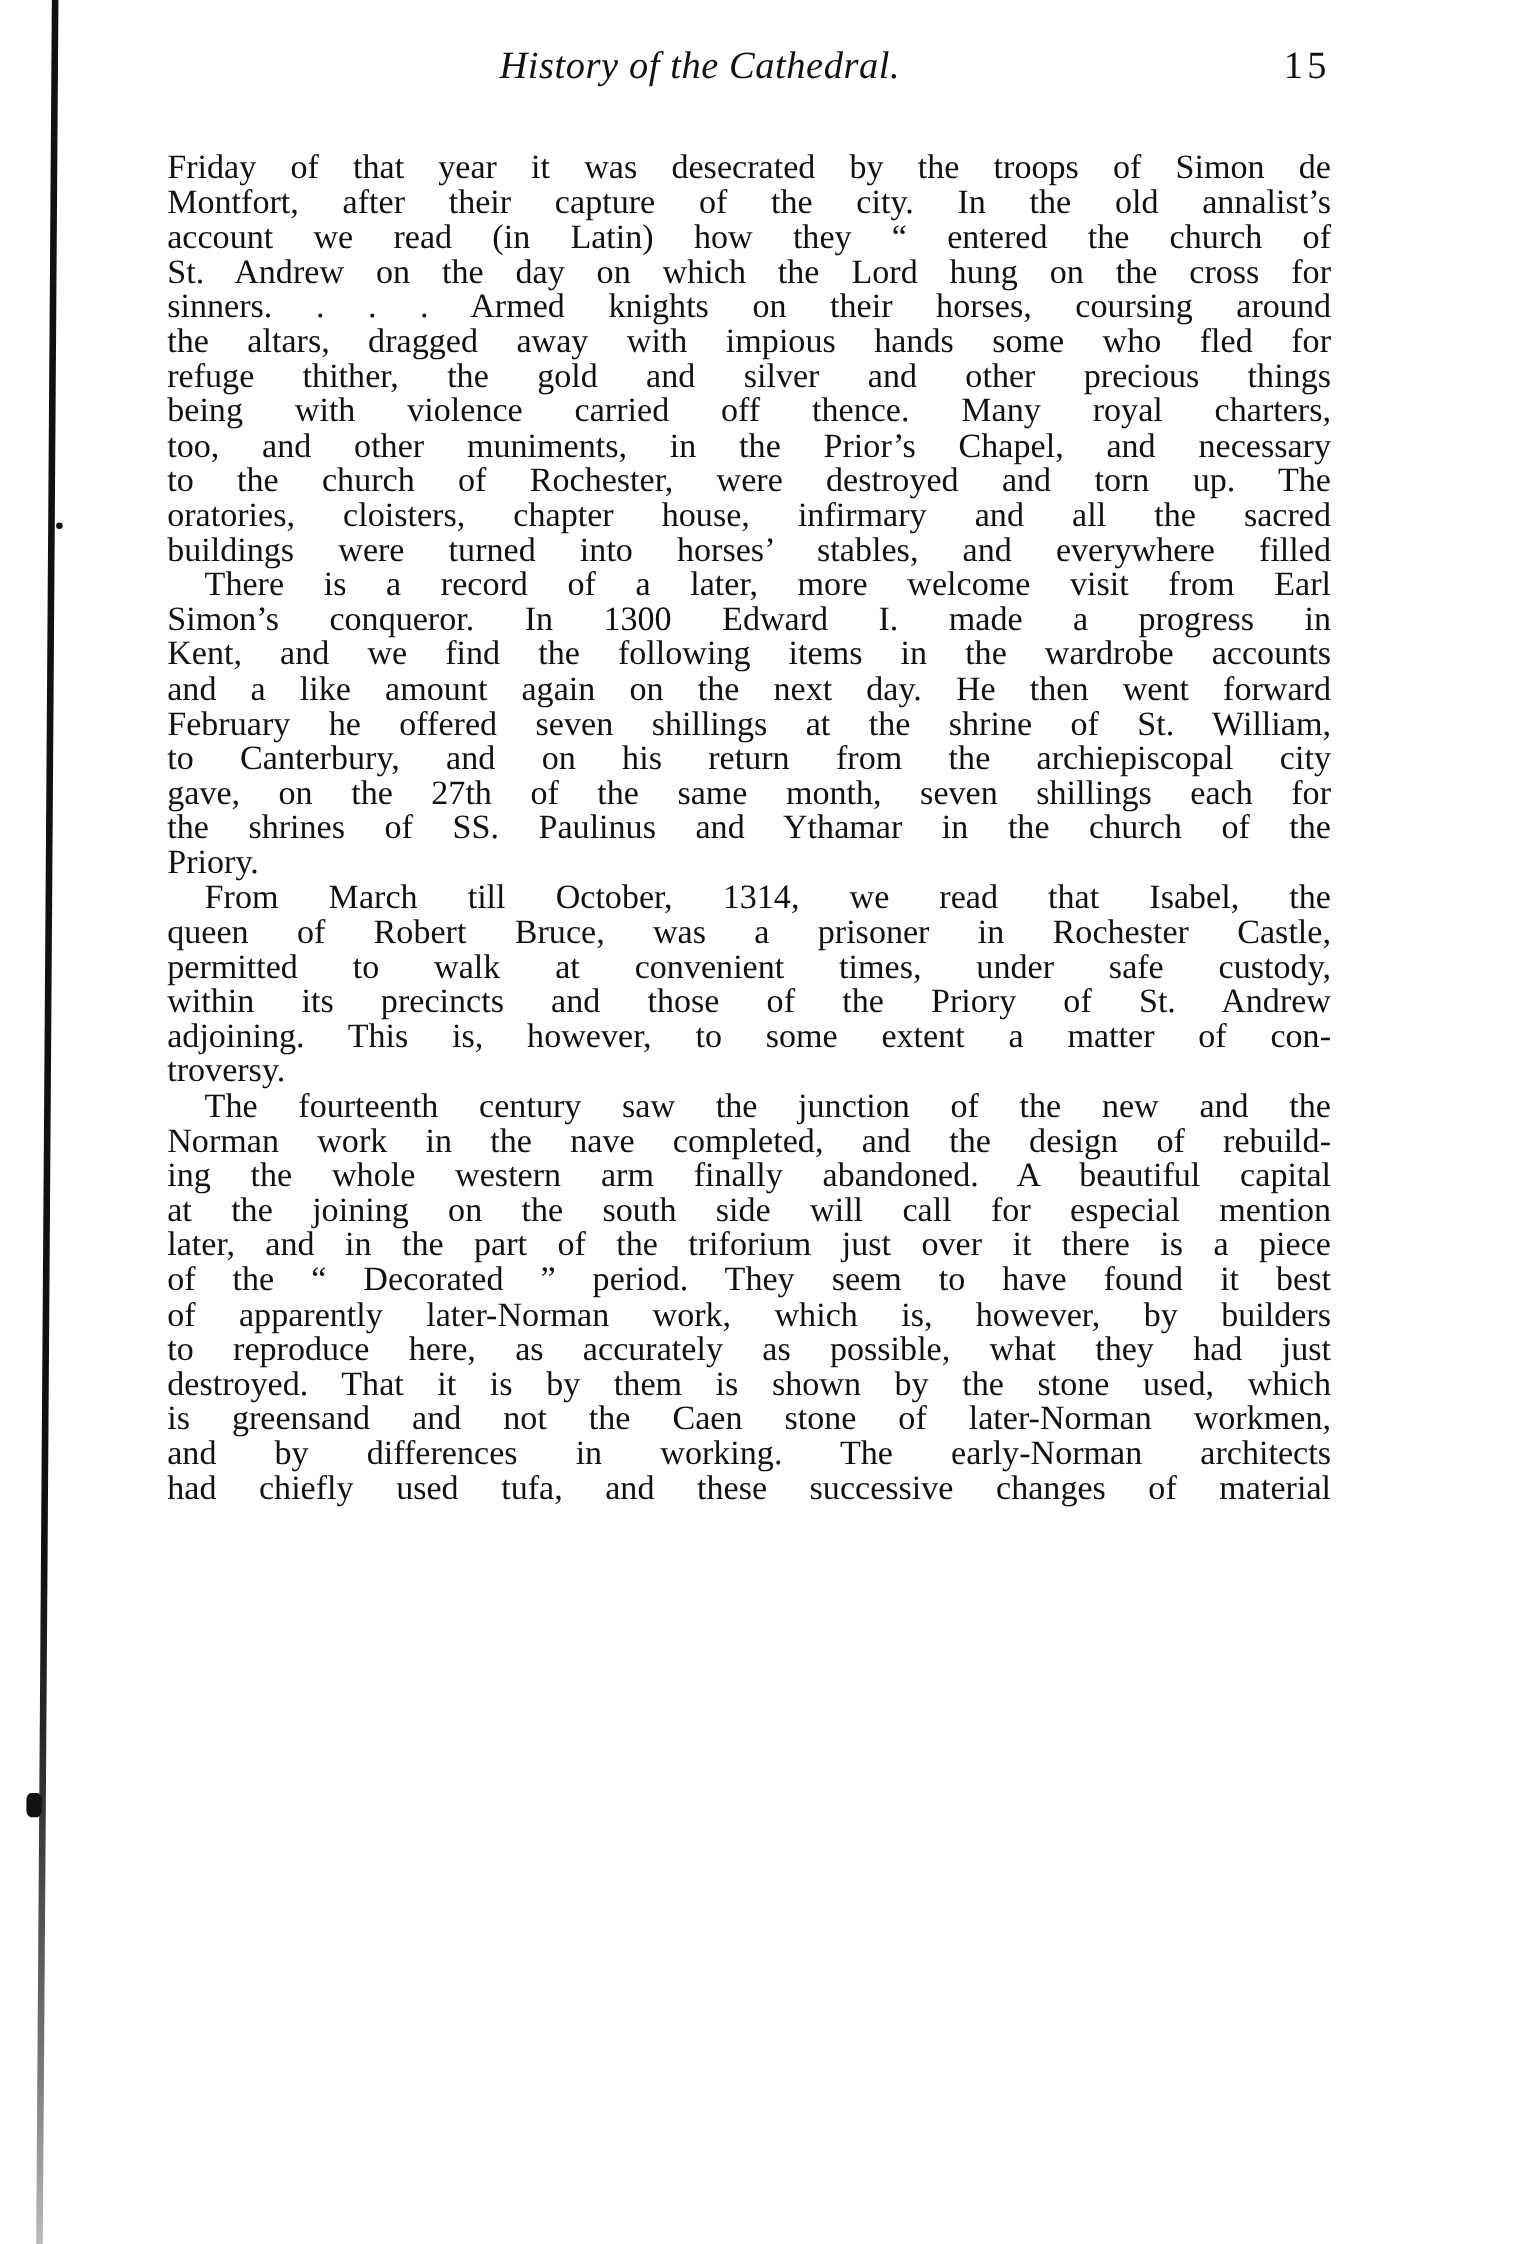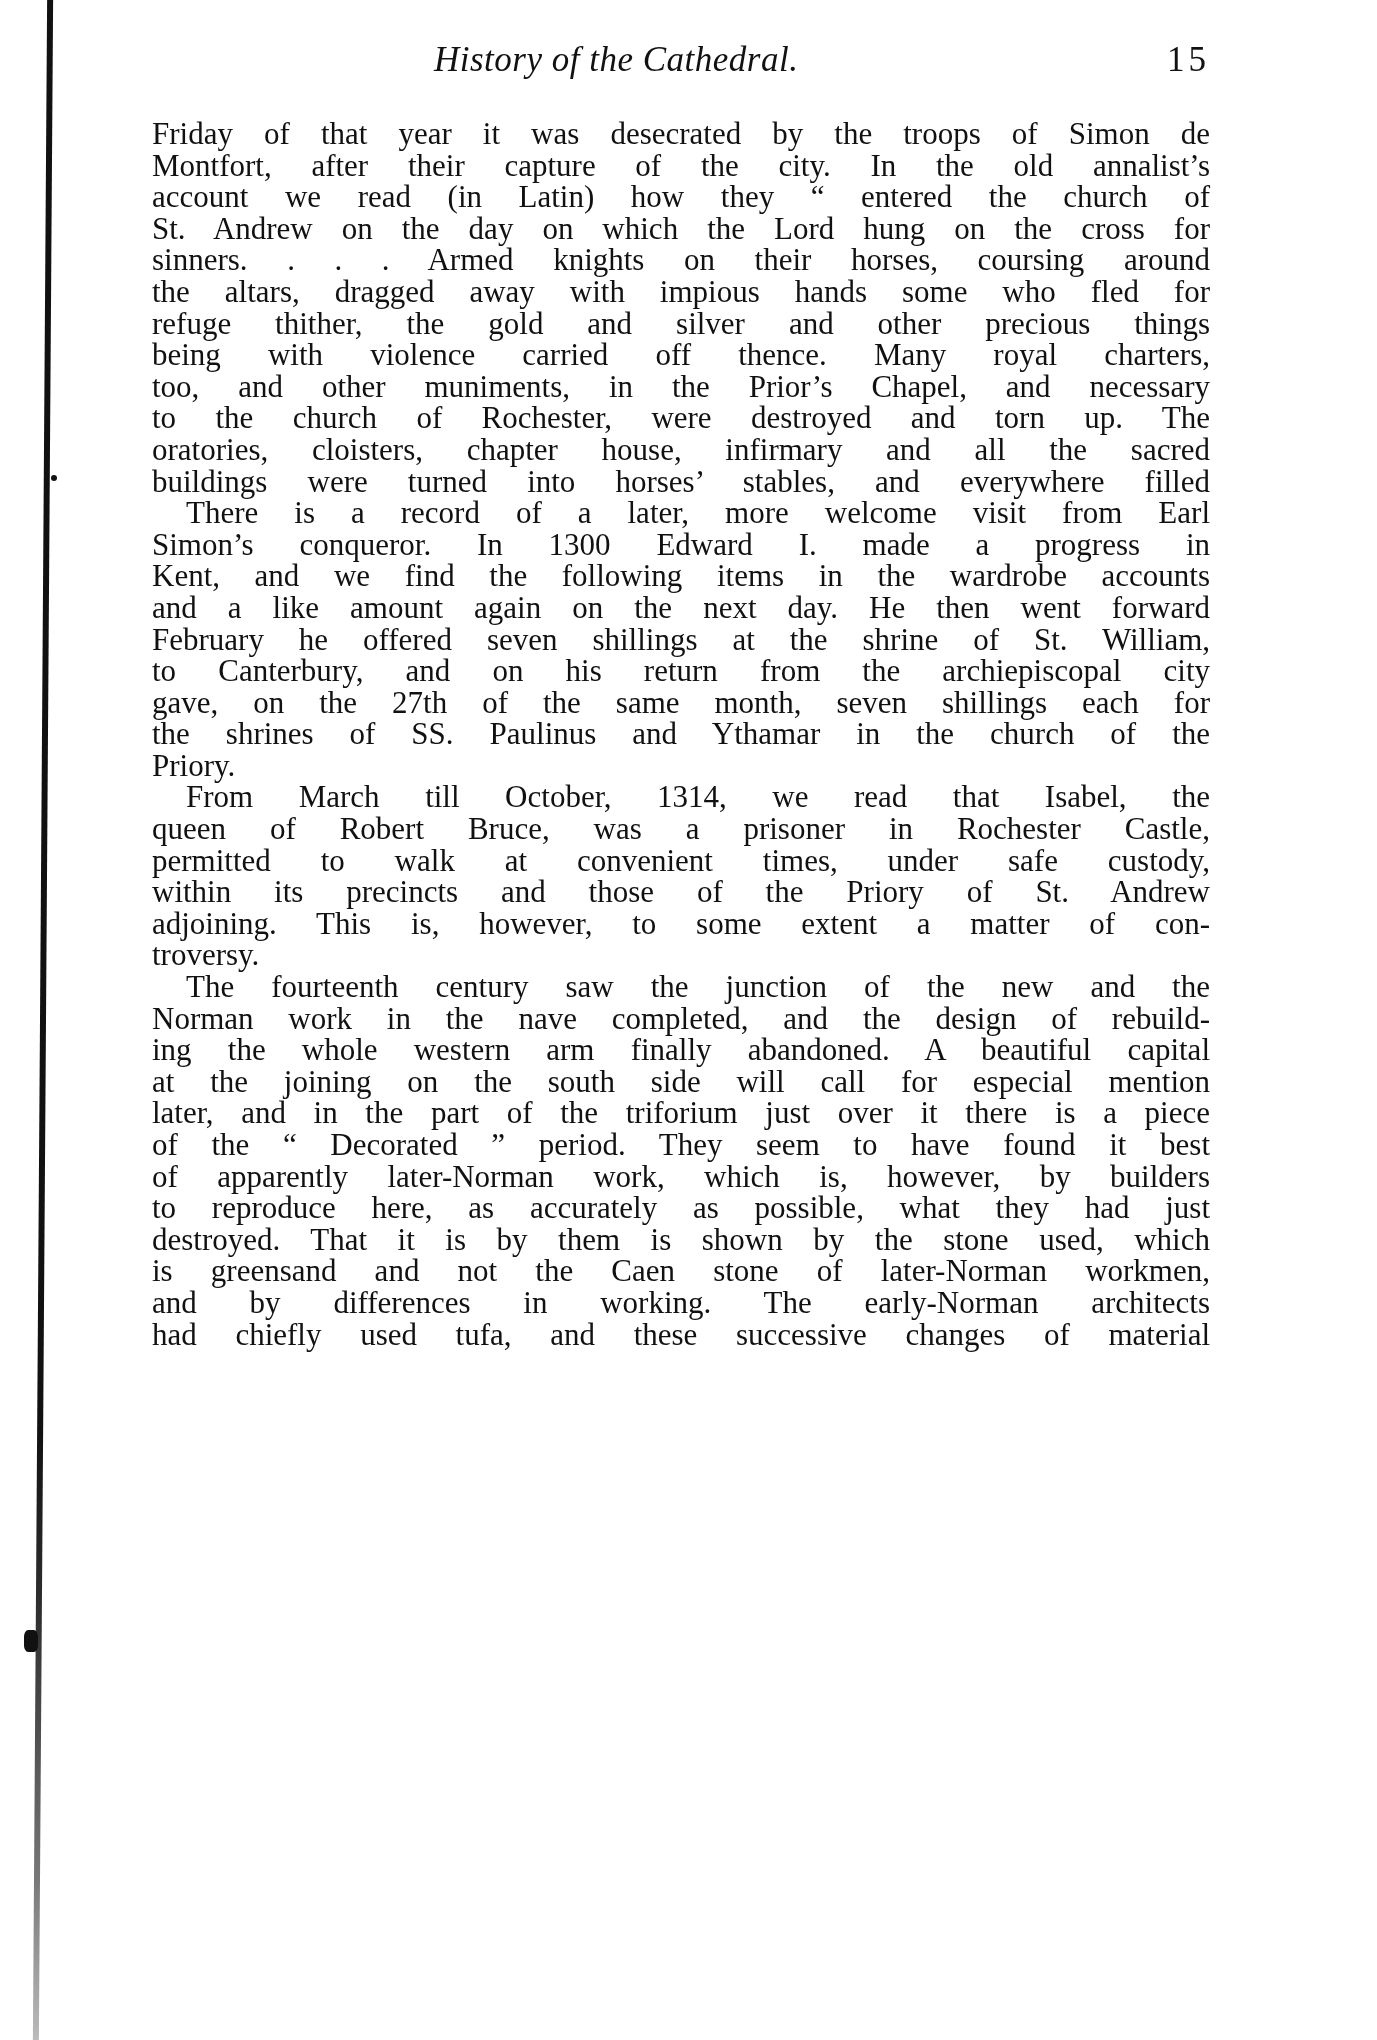--- a/index.html
+++ b/index.html
@@ -31,37 +31,37 @@
     }
     .running-head {
       position: absolute;
       top: 40px;
       left: 152px;
       width: 1058px;
       height: 50px;
     }
     .running-title {
       position: absolute;
-      left: 282px;
+      left: 302px;
       top: 0;
       font-style: italic;
       font-size: 35px;
       letter-spacing: 0.5px;
     }
     .page-number {
       position: absolute;
       right: 0;
       top: 0;
       font-size: 35px;
       letter-spacing: 4px;
       margin-left: 48px;
     }
     .body-text {
       position: absolute;
-      top: 118px;
+      top: 136px;
       left: 152px;
       width: 1058px;
       font-size: 31px;
       line-height: 31.6px;
     }
     .line {
       display: block;
       text-align: justify;
       text-align-last: justify;
       white-space: nowrap;

